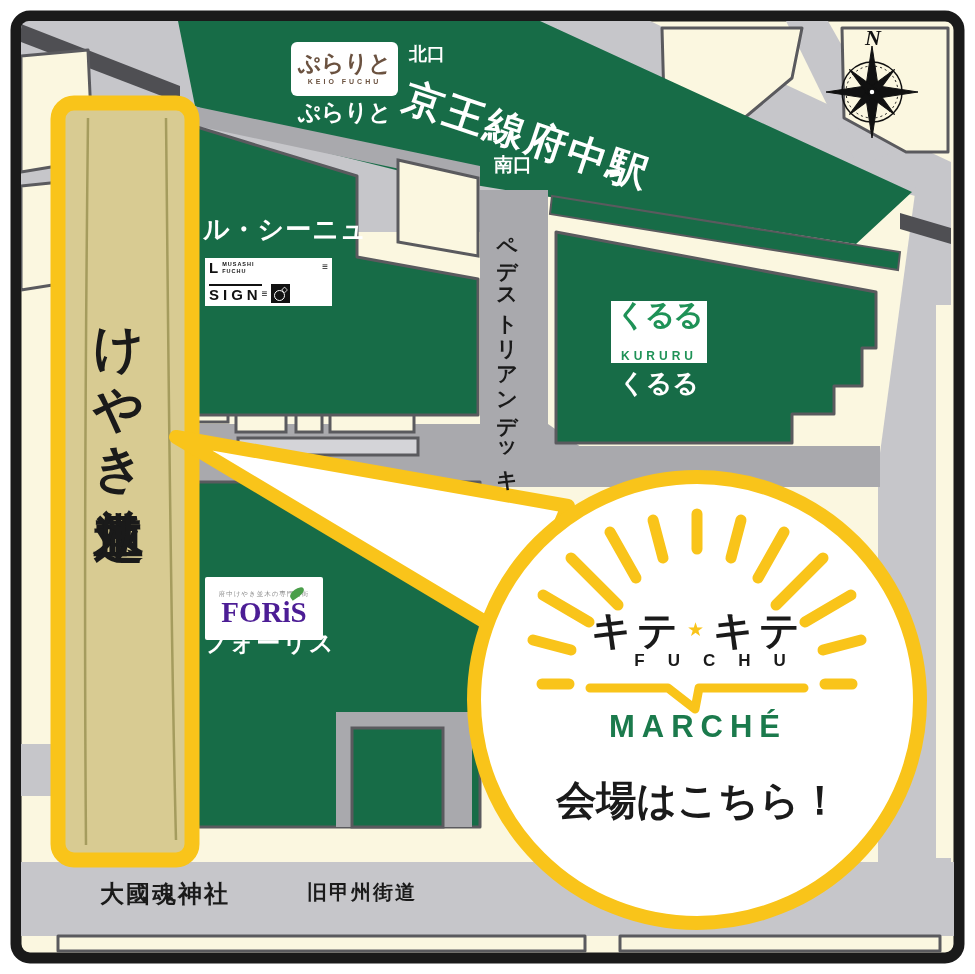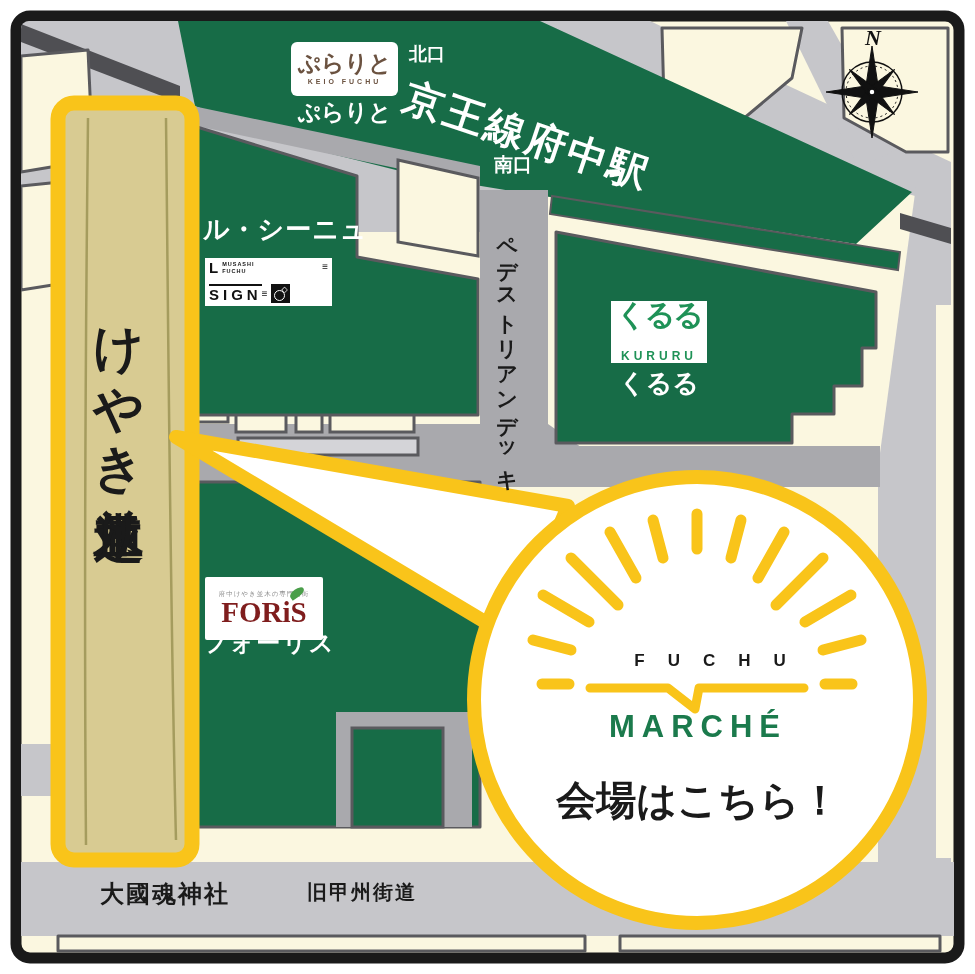--- a/index.html
+++ b/index.html
@@ -42,21 +42,21 @@
   .kururu-box .t1{color:#1f9257;font-weight:bold;font-size:30px;line-height:1;letter-spacing:-2px;}
   .kururu-box .t2{color:#1f9257;font-size:12px;font-weight:bold;letter-spacing:4px;margin-top:20px;}
   .kururu-label{left:611px;top:369px;width:96px;text-align:center;font-size:26px;}
   
   .deck-label{left:496px;top:222px;font-size:21px;writing-mode:vertical-rl;letter-spacing:2px;}
   .keyaki-label{left:91px;top:292px;font-size:50px;writing-mode:vertical-rl;letter-spacing:2px;}
   
   .foris-box{left:205px;top:577px;width:118px;height:63px;background:#fff;border-radius:2px;
     display:flex;flex-direction:column;align-items:center;justify-content:center;position:absolute;}
   .foris-box .t0{color:#8a8a8a;font-size:6.5px;letter-spacing:1px;}
-  .foris-box .t1{color:#7f1d1d;font-weight:bold;font-size:29px;line-height:1;
+  .foris-box .t1{color:#4c1d95;font-weight:bold;font-size:29px;line-height:1;
     font-family:"Liberation Serif","DejaVu Serif",serif;}
   .foris-leaf{position:absolute;right:18px;top:12px;width:16px;height:8px;background:#4a9e4a;
     border-radius:50% 50% 50% 0;transform:rotate(-35deg);}
   .foris-label{left:203px;top:630px;font-size:24px;letter-spacing:2px;}
   
   .shrine-label{left:62px;top:881px;font-size:24px;letter-spacing:2px;margin-left:38px;}
   .koshu-label{left:307px;top:881px;font-size:20px;letter-spacing:2px;text-align:center;}
   
   .kite-row{left:545px;top:608px;width:306px;text-align:center;font-size:40px;letter-spacing:5px;}
   .kite-row .star{color:#f9c41a;font-size:19px;vertical-align:8px;padding:0 4px;}
@@ -219,17 +219,20 @@
     <div class="t1">FORiS</div>
     <span class="foris-leaf"></span>
   </div>
   <div class="lbl w foris-label">フォーリス</div>
 
   <div class="lbl b shrine-label">大國魂神社</div>
   <div class="lbl b koshu-label">旧甲州街道</div>
 
   <div class="lbl compass-n">N</div>
 
+  <div class="lbl b kite-row">
+    <span>キテ</span><span class="star">★</span><span>キテ</span>
+  </div>
   <div class="lbl b fuchu-row">FUCHU</div>
   <div class="lbl b venue-row">会場はこちら！</div>
   <div class="lbl marche-row">MARCHÉ</div>
 
 </div>
 
 </body></html>

